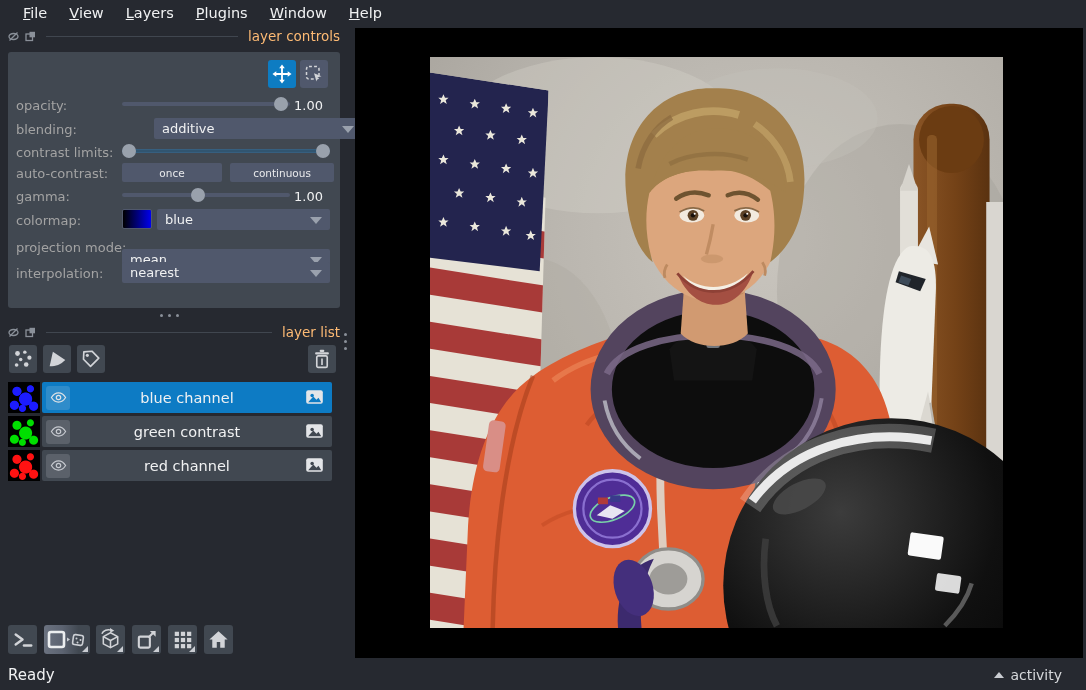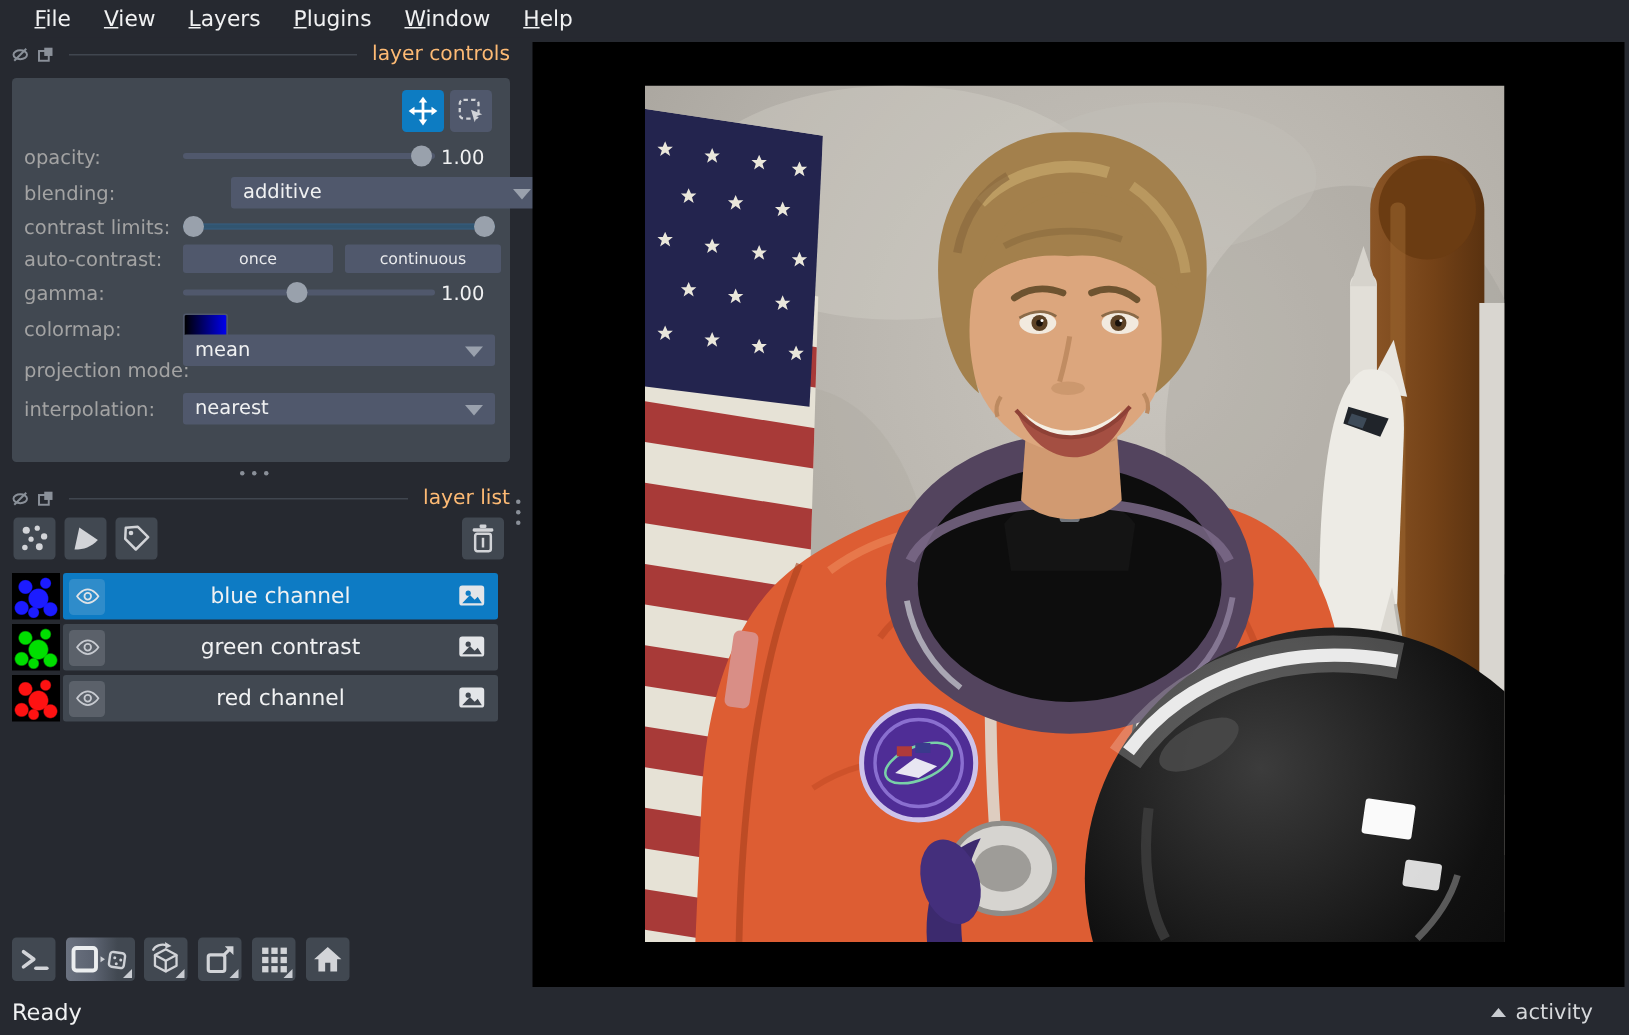--- a/index.html
+++ b/index.html
@@ -154,23 +154,27 @@
 
     <div class="ctl-label" style="top:137px;">gamma:</div>
     <div class="slider" style="left:114px; top:136px; width:168px;">
       <span class="track"></span>
         <span class="handle" style="left:69px;"></span>
     </div>
     <div class="ctl-value" style="top:137px;">1.00</div>
 
     <div class="ctl-label" style="top:161px;">colormap:</div>
     <div class="cmap-swatch" style="top:157px;"></div>
+    <div class="dropdown" style="left:149px; top:157px; width:173px;">
+      <span>blue</span>
+      <span class="caret"></span>
+    </div>
 
     <div class="ctl-label" style="top:188px;">projection mode:</div>
-    <div class="dropdown" style="left:114px; top:171px; width:208px;">
+    <div class="dropdown" style="left:114px; top:197px; width:208px;">
       <span>mean</span>
       <span class="caret"></span>
     </div>
 
     <div class="ctl-label" style="top:214px;">interpolation:</div>
     <div class="dropdown" style="left:114px; top:210px; width:208px;">
       <span>nearest</span>
       <span class="caret"></span>
     </div>
   </div>

